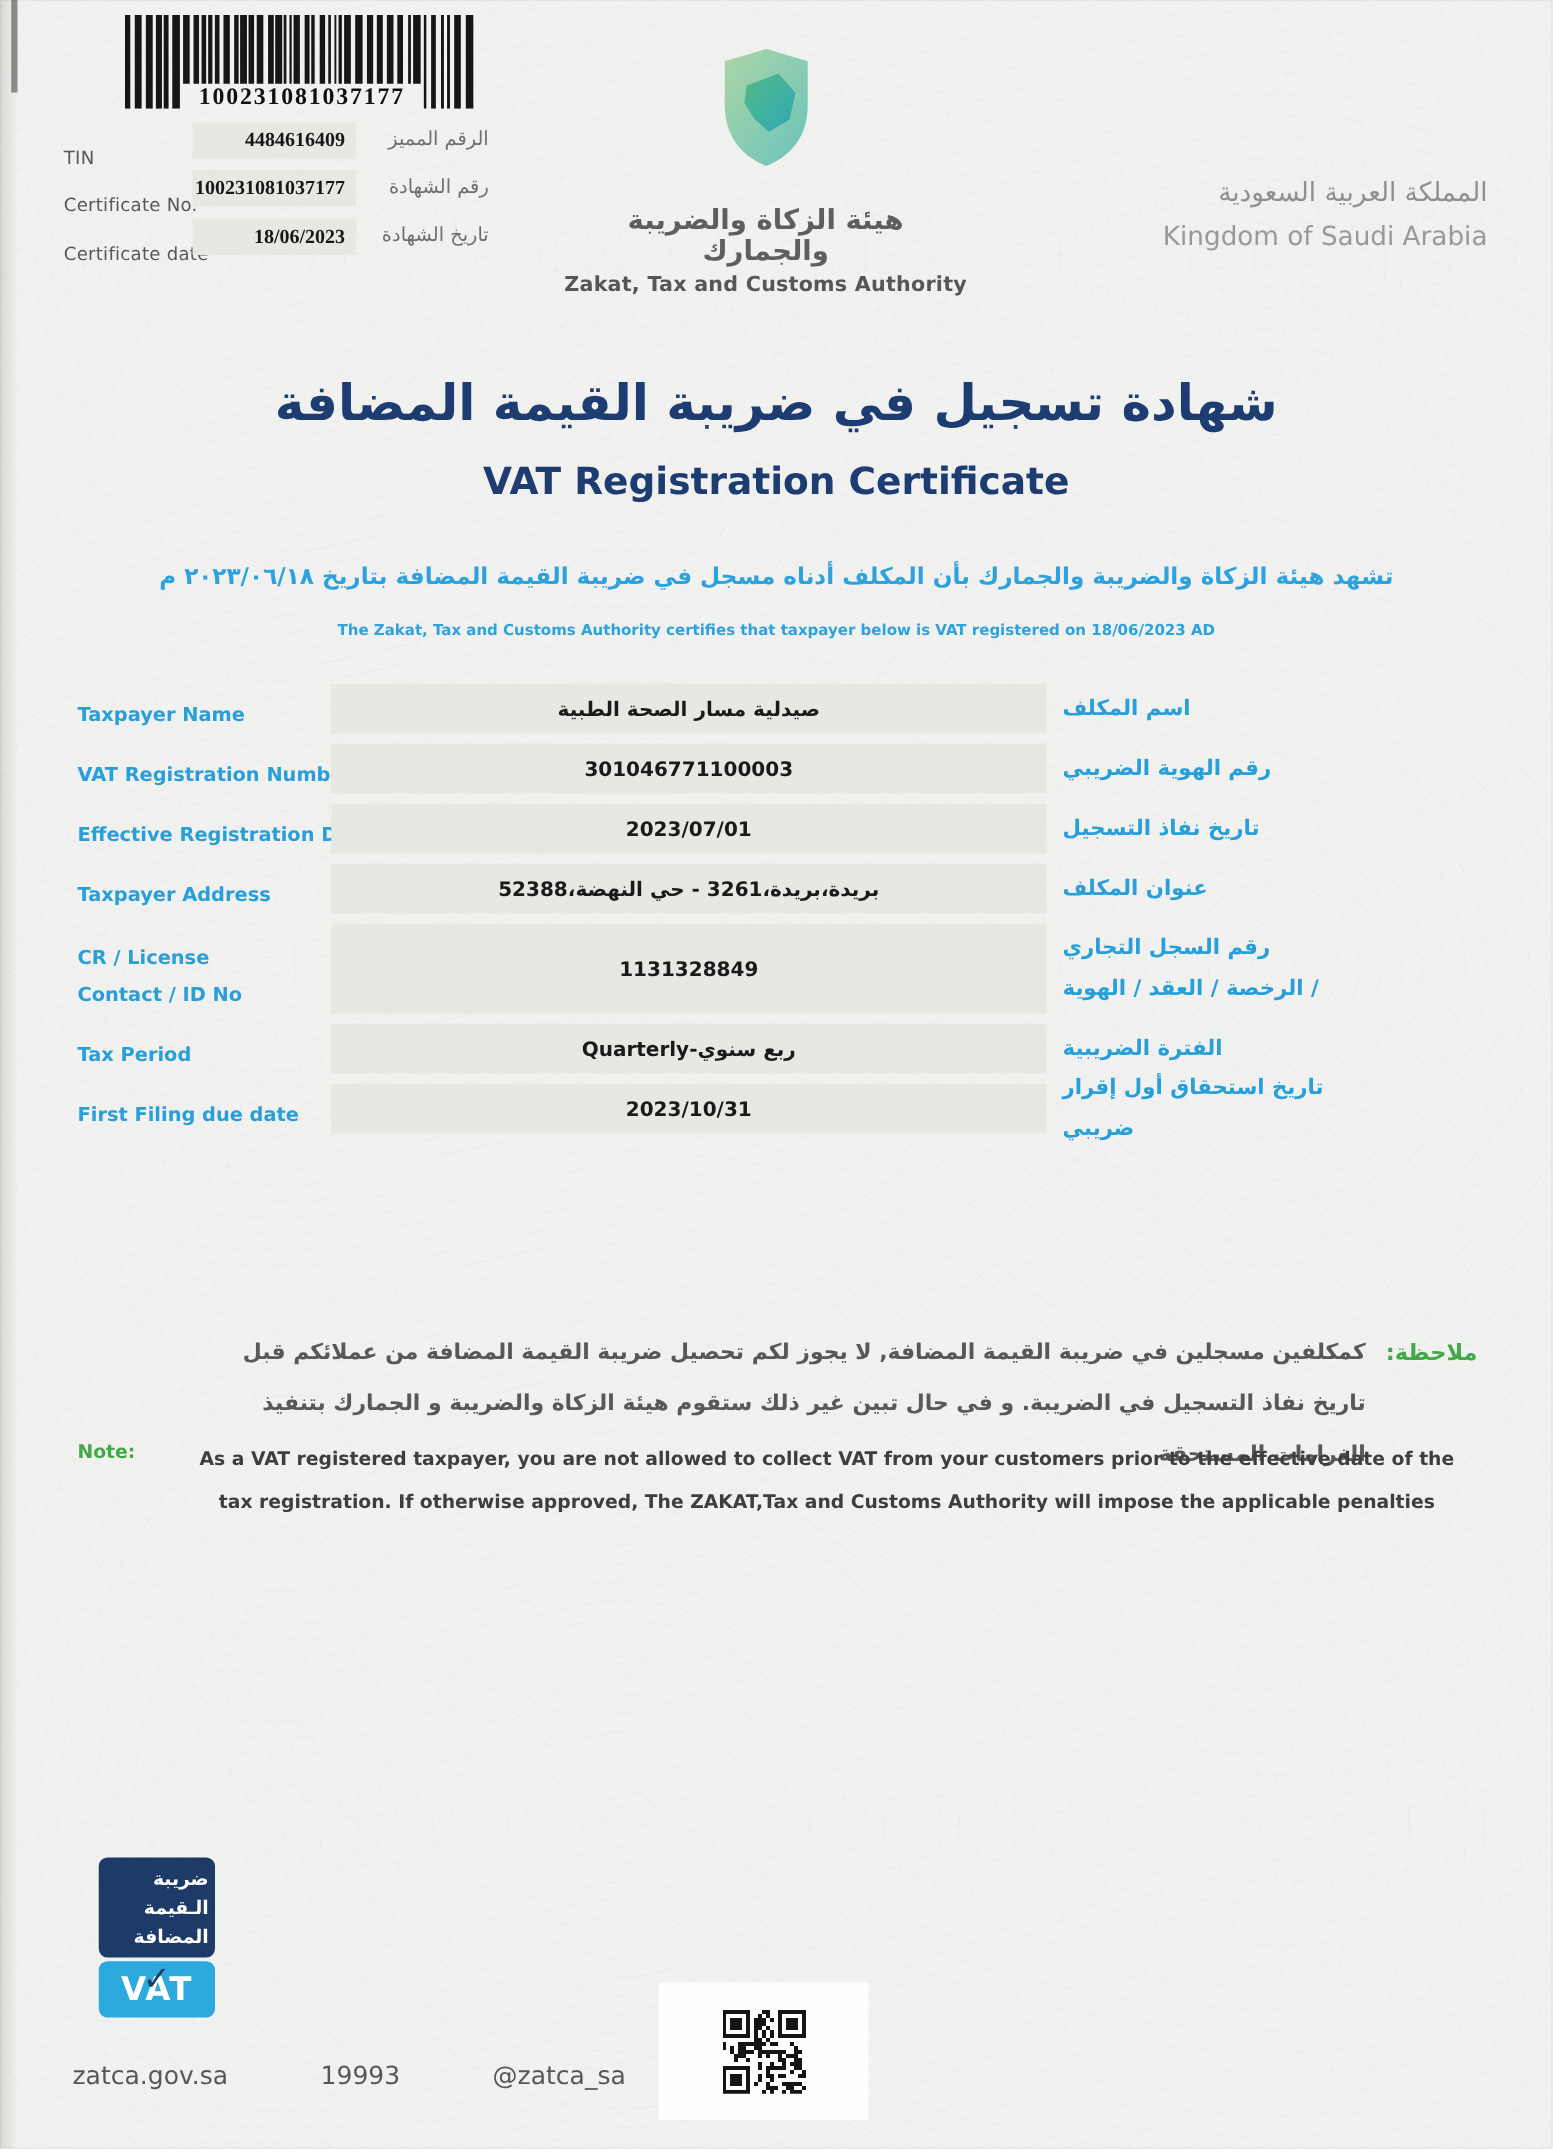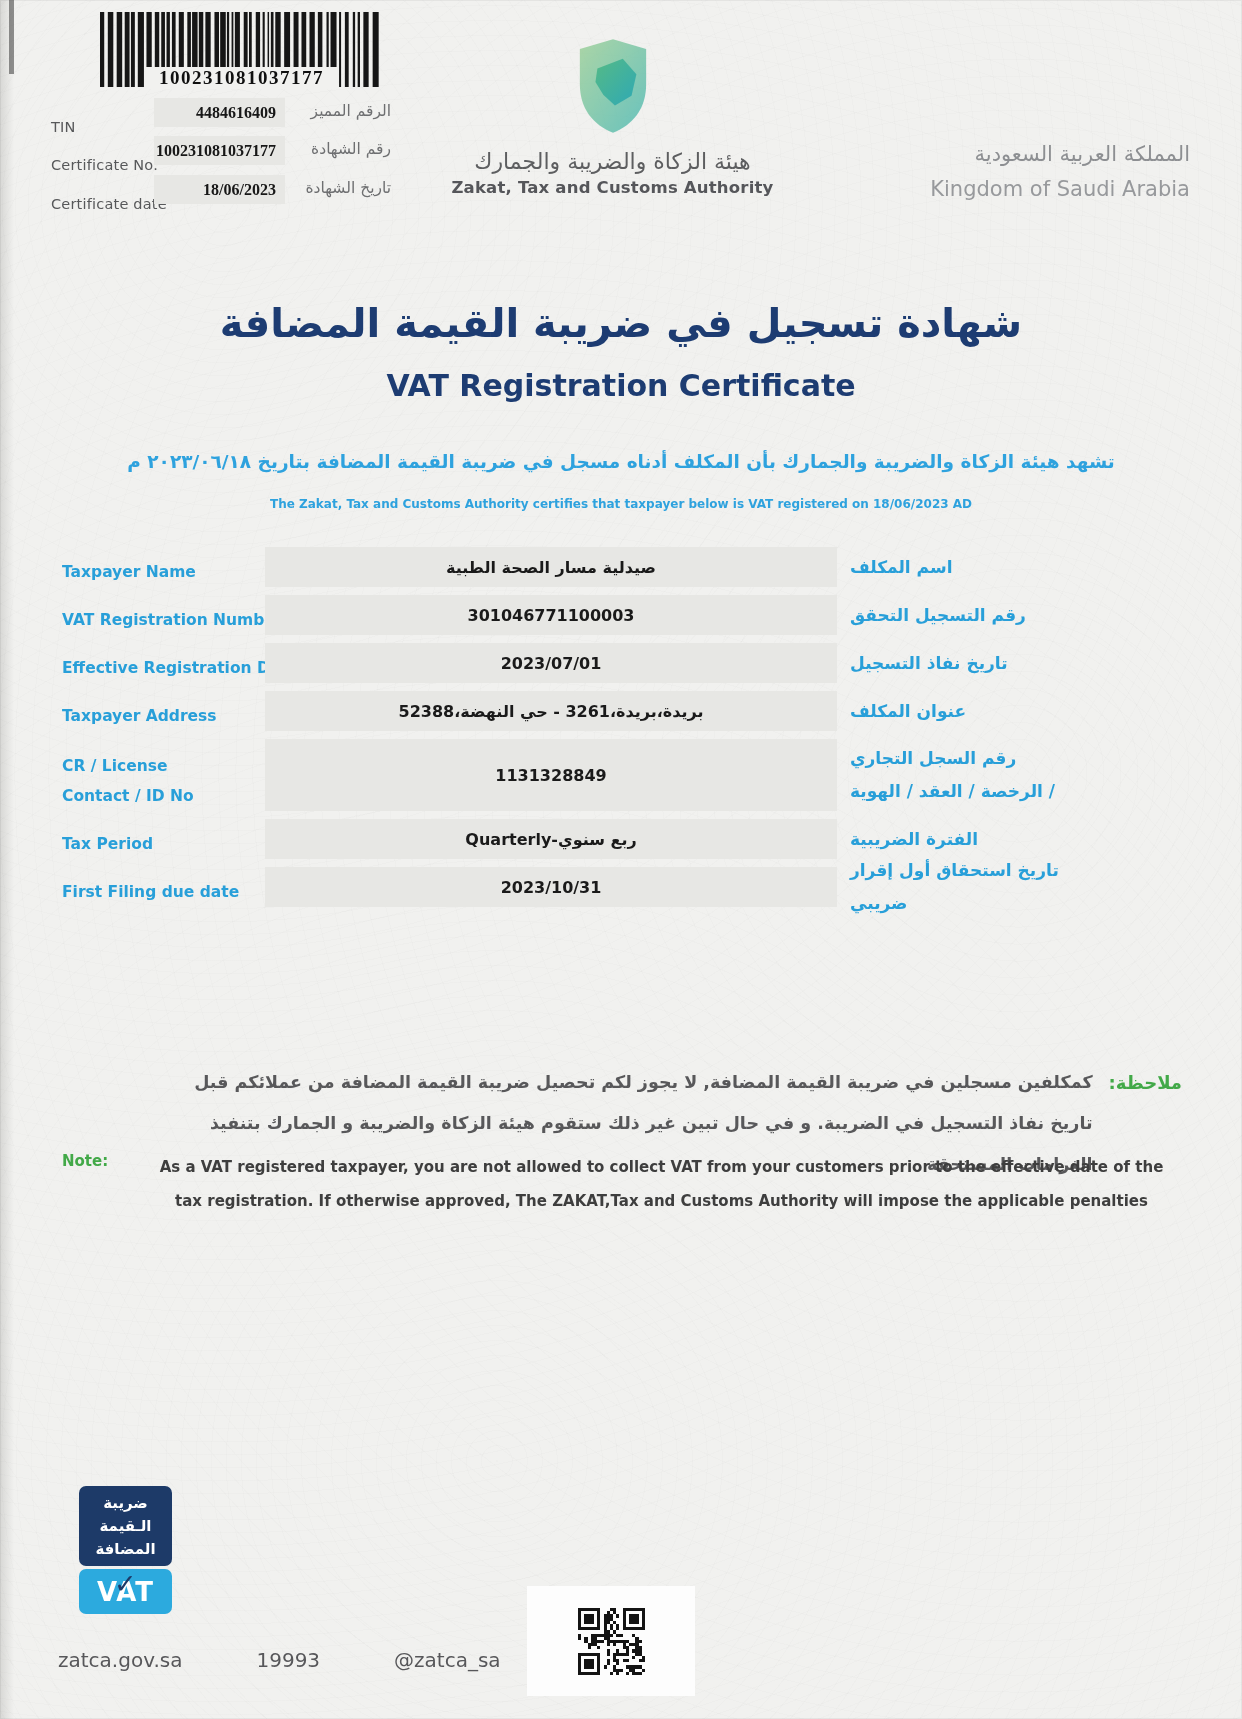--- a/index.html
+++ b/index.html
@@ -30,21 +30,21 @@
     color:#101010;background:var(--bg);letter-spacing:1.5px;line-height:22px;}
   .mrow{position:absolute;left:51px;width:340px;height:29px;}
   .m-en{position:absolute;left:0;top:21px;font-size:14.5px;color:#57585a;letter-spacing:.2px;}
   .m-box{position:absolute;left:103px;top:0;width:131px;height:29px;background:var(--box);
     display:flex;align-items:center;justify-content:flex-end;padding-right:9px;box-sizing:border-box;
     font-family:"Liberation Serif","DejaVu Serif",serif;font-size:16px;font-weight:700;color:#171717;}
   .m-ar{position:absolute;left:244px;width:96px;top:4px;text-align:right;font-size:15.5px;color:#6e6f71;}
 
   
   .gov-logo{position:absolute;left:450px;top:36px;width:325px;text-align:center;}
-  .auth-ar{font-size:22px;font-weight:400;color:#5d5e60;margin-top:9px;text-align:center;}
+  .auth-ar{font-size:22px;font-weight:700;color:#5d5e60;margin-top:24px;text-align:center;}
   .auth-en{font-size:16.5px;font-weight:700;color:#55565a;margin-top:4px;letter-spacing:.2px;}
   .kingdom{position:absolute;right:52px;top:142px;text-align:right;}
   .k-ar{font-size:21px;color:#8d8f92;}
   .k-en{font-size:21px;color:#97999c;margin-top:11px;}
 
   
   .title-ar{position:absolute;top:298px;left:0;width:100%;text-align:center;
     font-size:40px;line-height:50px;font-weight:700;color:var(--navy);}
   .title-en{position:absolute;top:368px;left:0;width:100%;text-align:center;
     font-size:30px;font-weight:700;color:var(--navy);}
@@ -70,22 +70,22 @@
     display:flex;gap:16px;align-items:flex-start;}
   .note-ar .nlabel{color:var(--green);font-weight:700;font-size:18px;line-height:41px;white-space:nowrap;}
   .note-ar p{margin:0;font-size:17.5px;font-weight:700;color:#58585a;line-height:41px;text-align:right;}
   .note-en{position:absolute;top:1150px;left:62px;right:66px;}
   .note-en .nlabel{position:absolute;left:0;top:2px;color:var(--green);font-weight:700;font-size:15px;}
   .note-en p{margin:0 10px 0 95px;text-align:center;font-size:15px;font-weight:700;
     color:#3e3e3e;line-height:34px;}
 
   
   .vat-logo{position:absolute;left:79px;top:1486px;width:93px;}
-  .vat-top{background:var(--logo-navy);border-radius:7px;padding:6px 21px 5px;display:flex;
-    flex-direction:column;align-items:center;}
+  .vat-top{background:var(--logo-navy);border-radius:7px;padding:6px 5px 5px;display:flex;
+    flex-direction:column;align-items:flex-end;}
   .vat-top span{color:#fff;font-size:15px;font-weight:700;line-height:23px;}
   .vat-bottom{margin-top:3px;background:var(--logo-blue);border-radius:7px;height:45px;
     display:flex;align-items:center;justify-content:center;position:relative;overflow:hidden;}
   .vat-bottom .latin{color:#fff;font-size:26px;font-weight:800;letter-spacing:1px;}
   .vat-bottom .check{position:absolute;color:var(--logo-navy);font-size:27px;font-weight:700;
     left:35px;top:-1px;}
   .footer-links{position:absolute;left:58px;top:1648px;display:flex;gap:74px;
     font-size:20px;color:#57575a;}
   .qr-box{position:absolute;left:527px;top:1586px;width:168px;height:110px;background:#fdfdfd;
     display:flex;align-items:center;justify-content:center;}
@@ -213,21 +213,21 @@
       </div>
   </div>
   <div class="frow" style="top:595px">
     <div class="f-en">
         <span>VAT Registration Number</span>
       </div>
     <div class="f-box">
         <span>301046771100003</span>
       </div>
     <div class="f-ar" dir="rtl">
-        <span>رقم التسجيل التحقق</span>
+        <span>رقم الهوية الضريبي</span>
       </div>
   </div>
   <div class="frow" style="top:643px">
     <div class="f-en">
         <span>Effective Registration Date</span>
       </div>
     <div class="f-box">
         <span>2023/07/01</span>
       </div>
     <div class="f-ar" dir="rtl">

